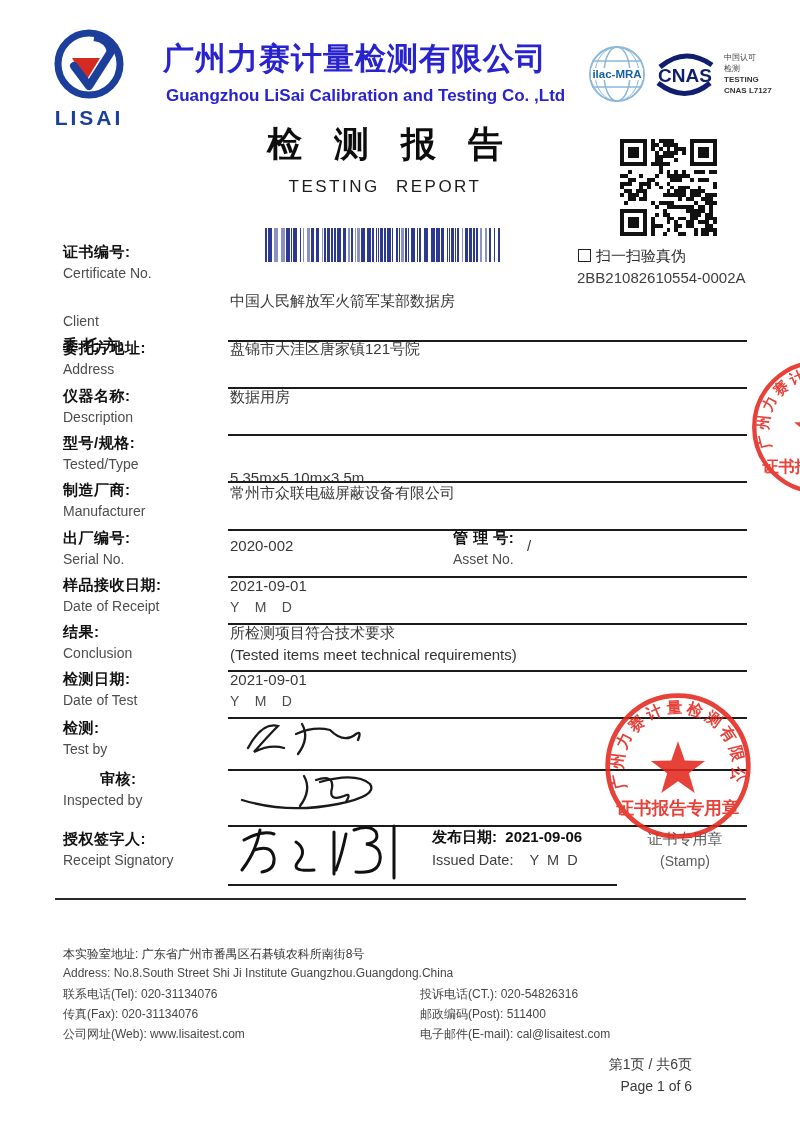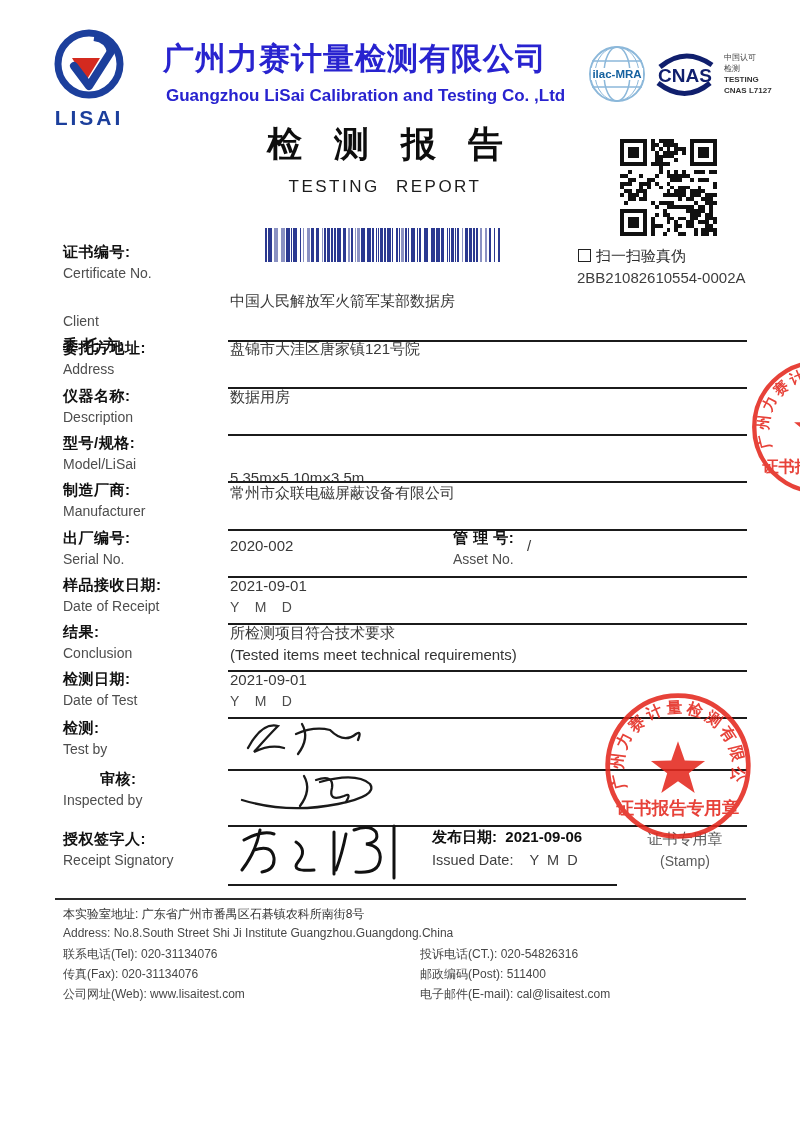--- a/index.html
+++ b/index.html
@@ -5,21 +5,21 @@
   html,body{margin:0;padding:0;background:#fff;}
   .page{position:relative;width:800px;height:1131px;background:#fff;overflow:hidden;
         font-family:"Liberation Sans","DejaVu Sans",sans-serif;color:#222;}
   .abs{position:absolute;}
   .cn-label{font-weight:bold;font-size:15px;color:#111;letter-spacing:.5px;}
   .en-label{font-size:14px;color:#4d4d4d;}
   .value{font-size:15px;color:#383838;}
   .pre{white-space:pre;}
   .rule{position:absolute;height:2px;background:#1b1b1b;}
   .brand-blue{color:#2823cf;}
-  .footer-line{font-size:12px;color:#474747;}
+  .footer-line{font-size:12px;color:#474747;margin-top:40px;}
   .stamp{opacity:.88;pointer-events:none;}
   .bar-strip{display:flex;align-items:stretch;}
   .bar-strip i{display:block;background:#2b3990;height:100%;}
 </style>
 </head>
 <body>
 
 <div class="page">
 
   <div class="abs" style="left:36px;top:24px;width:106px;height:104px;">
@@ -455,21 +455,21 @@
   <div class="abs en-label" style="left:63px;top:361px;">Address</div>
   <div class="abs value" style="left:230px;top:340px;">盘锦市大洼区唐家镇121号院</div>
   <div class="rule" style="left:228px;top:387px;width:519px;"></div>
 
   <div class="abs cn-label" style="left:63px;top:387px;">仪器名称:</div>
   <div class="abs en-label" style="left:63px;top:409px;">Description</div>
   <div class="abs value" style="left:230px;top:388px;">数据用房</div>
   <div class="rule" style="left:228px;top:434px;width:519px;"></div>
 
   <div class="abs cn-label" style="left:63px;top:434px;">型号/规格:</div>
-  <div class="abs en-label" style="left:63px;top:456px;">Model/LiSai</div>
+  <div class="abs en-label" style="left:63px;top:456px;">Tested/Type</div>
   <div class="abs value" style="left:230px;top:437px;margin-top:32px;">5.35m×5.10m×3.5m</div>
   <div class="rule" style="left:228px;top:481px;width:519px;"></div>
 
   <div class="abs cn-label" style="left:63px;top:481px;">制造厂商:</div>
   <div class="abs en-label" style="left:63px;top:503px;">Manufacturer</div>
   <div class="abs value" style="left:230px;top:484px;">常州市众联电磁屏蔽设备有限公司</div>
   <div class="rule" style="left:228px;top:529px;width:519px;"></div>
 
   <div class="abs cn-label" style="left:63px;top:529px;">出厂编号:</div>
   <div class="abs en-label" style="left:63px;top:551px;">Serial No.</div>
@@ -549,20 +549,24 @@
   <div class="abs" style="left:55px;top:898px;width:691px;height:2px;background:#2a2a2a;"></div>
   <div class="abs footer-line" style="left:63px;top:906px;color:#333;">本实验室地址: 广东省广州市番禺区石碁镇农科所南街8号</div>
   <div class="abs footer-line" style="left:63px;top:926px;">Address:  No.8.South Street Shi Ji Institute Guangzhou.Guangdong.China</div>
   <div class="abs footer-line" style="left:63px;top:946px;">联系电话(Tel): 020-31134076</div>
   <div class="abs footer-line" style="left:420px;top:946px;">投诉电话(CT.): 020-54826316</div>
   <div class="abs footer-line" style="left:63px;top:966px;">传真(Fax): 020-31134076</div>
   <div class="abs footer-line" style="left:420px;top:966px;">邮政编码(Post): 511400</div>
   <div class="abs footer-line" style="left:63px;top:986px;">公司网址(Web): www.lisaitest.com</div>
   <div class="abs footer-line" style="left:420px;top:986px;">电子邮件(E-mail): cal@lisaitest.com</div>
 
+  <div class="abs" style="left:420px;top:1053px;width:272px;text-align:right;font-size:14px;color:#3a3a3a;line-height:22px;">
+    <div>第1页 / 共6页</div>
+    <div>Page 1 of 6</div>
+  </div>
 
   <svg class="stamp abs" style="left:602px;top:690px;" width="152" height="152" viewBox="0 0 160 160">
     <circle cx="80" cy="80" r="74" fill="none" stroke="#e4281e" stroke-width="5"></circle>
     <path id="arc1" d="M 26,103 A 58,58 0 1 1 134,103" fill="none"></path>
     <text font-size="16.5" font-weight="bold" fill="#e4281e">
       <textPath href="#arc1" textLength="238" lengthAdjust="spacing">广州力赛计量检测有限公司</textPath>
     </text>
     <polygon points="80,54 87.1,74.3 108.5,74.7 91.4,87.7 97.6,108.3 80,96 62.4,108.3 68.6,87.7 51.5,74.7 72.9,74.3" fill="#e4281e"></polygon>
     <text x="80" y="131" text-anchor="middle" font-size="18.5" font-weight="bold" fill="#e4281e">证书报告专用章</text>
   </svg>

